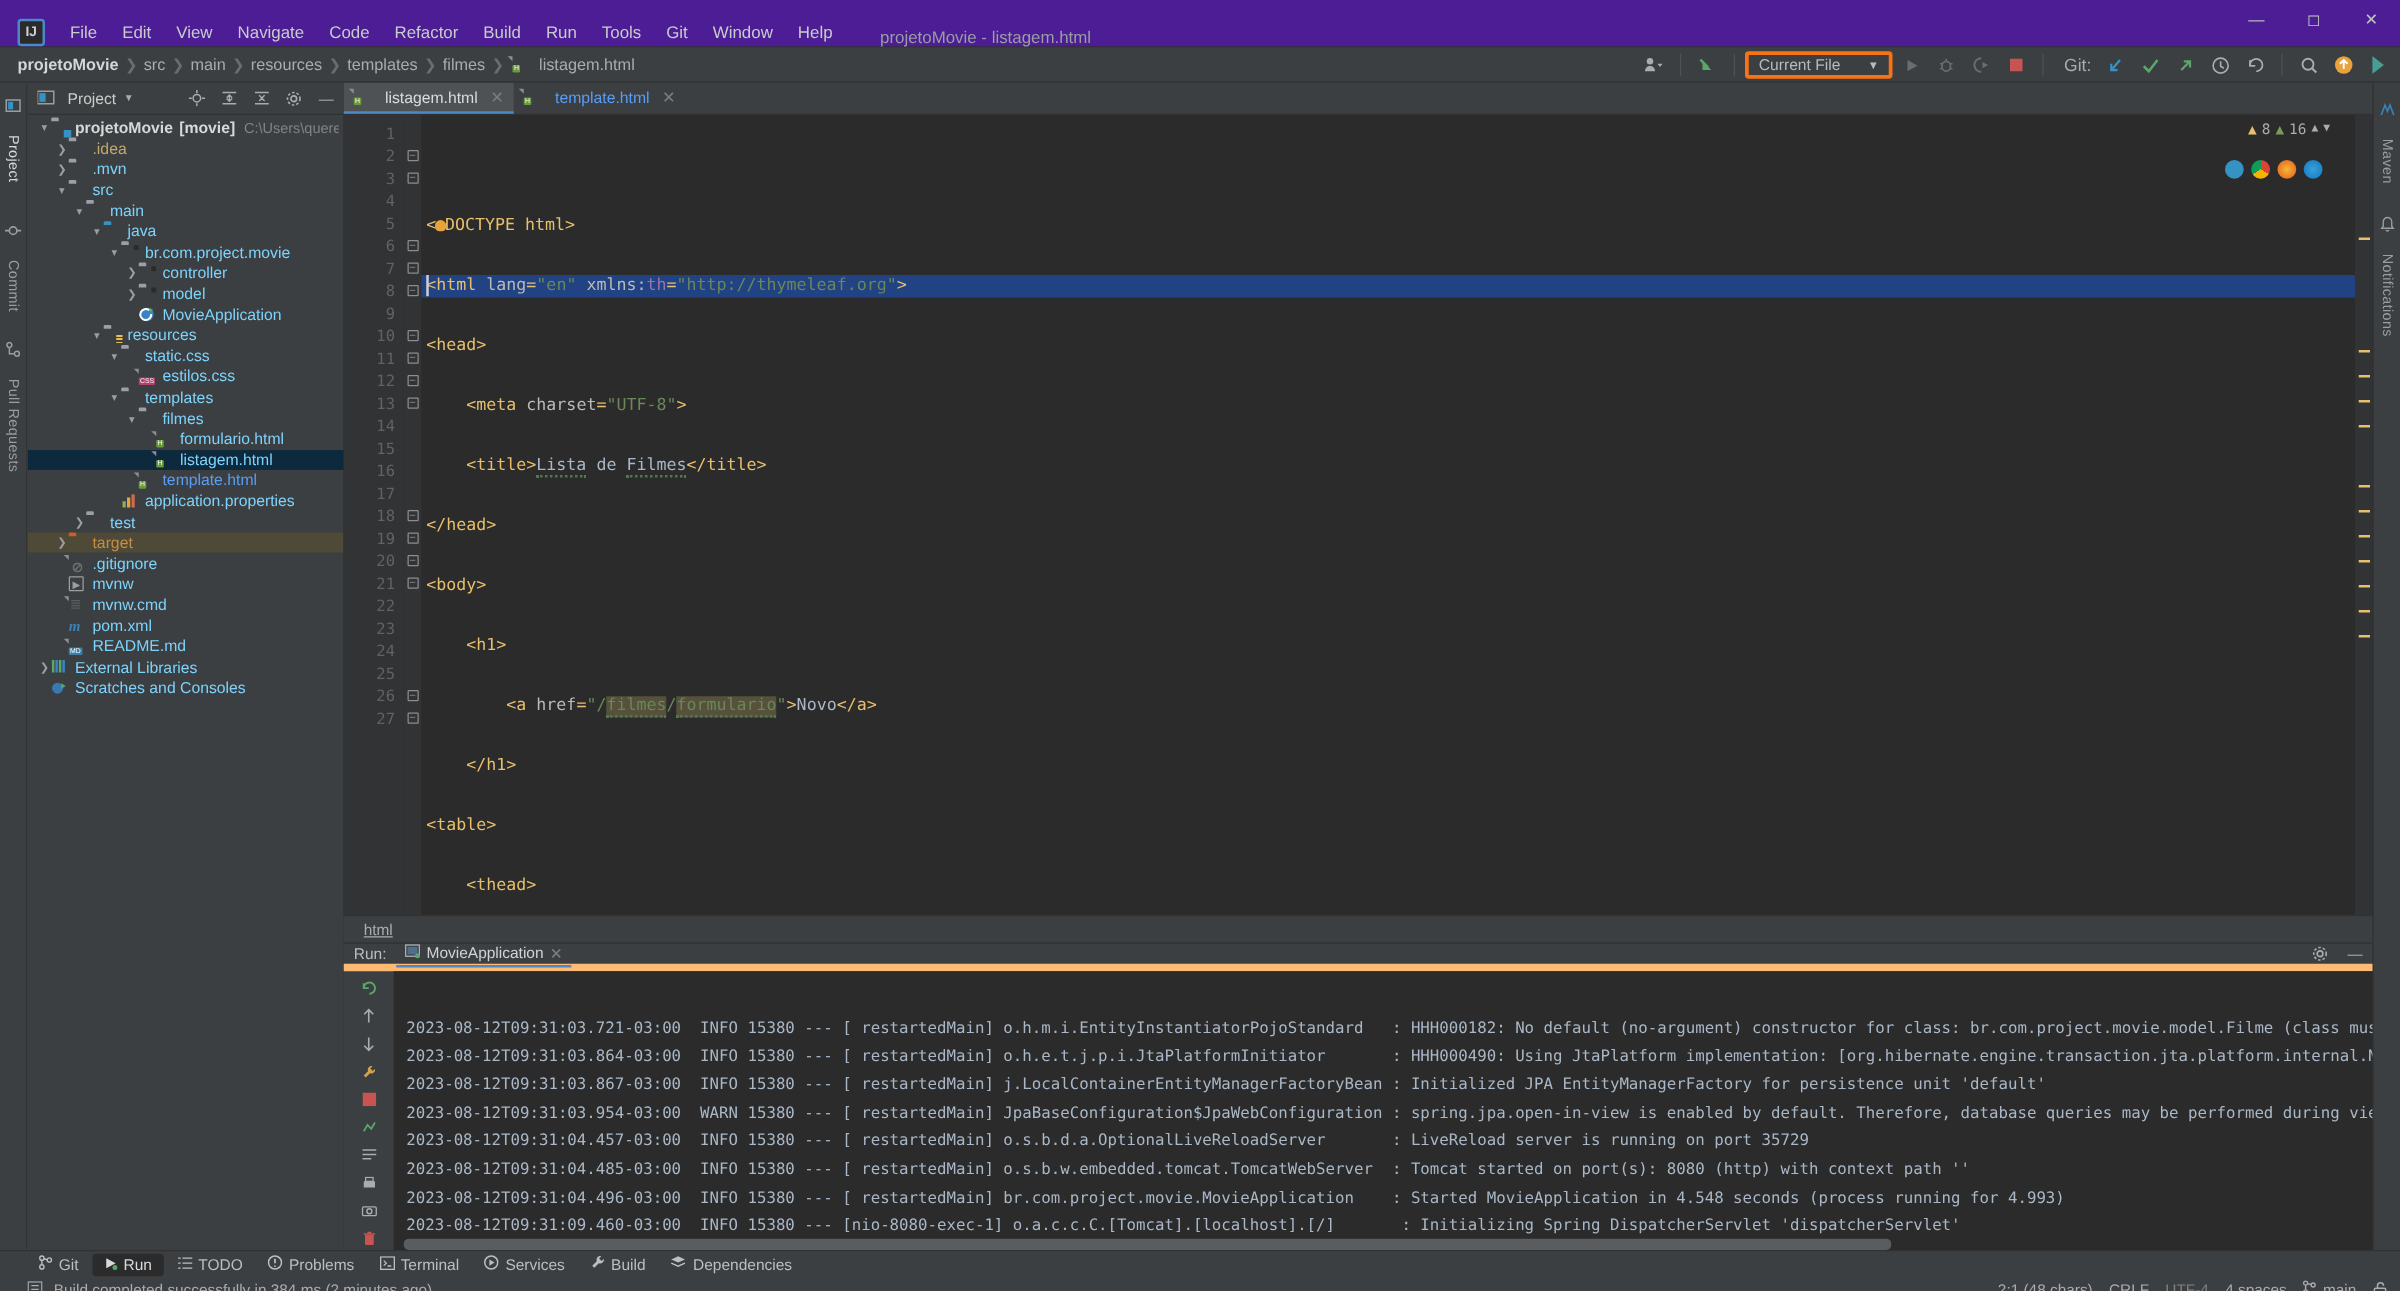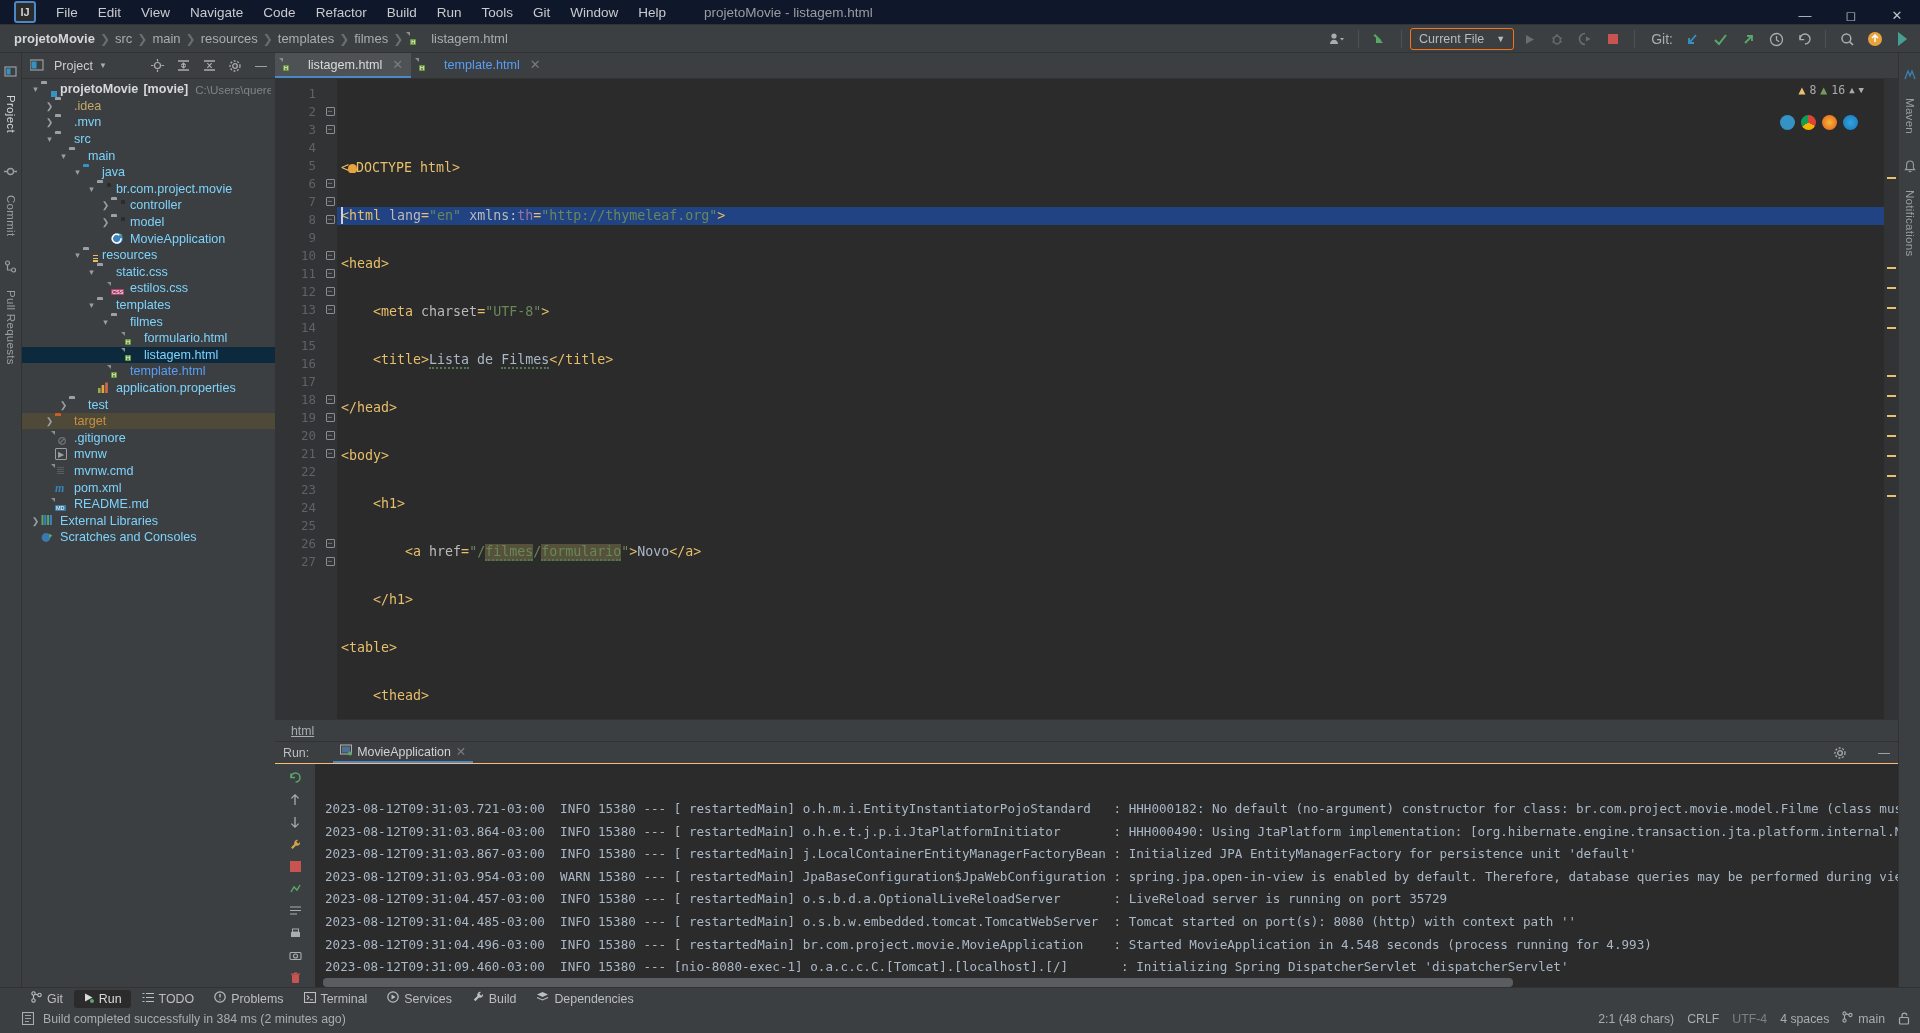--- a/index.html
+++ b/index.html
@@ -7,21 +7,21 @@
   body {
     background:#3c3f41;
     font-family:"Liberation Sans", sans-serif;
     font-size:13px;
     color:#bbbbbb;
     -webkit-font-smoothing:antialiased;
   }
 
   
   #menubar {
-    height:25px; background:#0f172a; display:flex; align-items:center;
+    height:38px; background:#4c1d95; display:flex; align-items:flex-end;
     border-bottom:1px solid #323232; position:relative;
   }
   .ij-logo {
     width:22px;height:22px;margin:0 10px 0 14px;border:2px solid #4a88c7;
     border-radius:3px;background:#2b2b2b;display:flex;align-items:center;
     justify-content:center;font-size:11px;font-weight:bold;color:#cfd2d4;
     font-family:"Liberation Sans",sans-serif;
   }
   .menu-item {
     padding:4px 10px;font-size:13.5px;color:#c9cbcd;cursor:default;
@@ -35,22 +35,22 @@
     height:28px;background:#3c3f41;display:flex;align-items:center;
     border-bottom:1px solid #323232;position:relative;padding-left:12px;
   }
   .crumb { font-size:13px;color:#a9acb0;padding:0 2px; }
   .crumb.bold { color:#d4d6d8;font-weight:bold; }
   .crumb-sep { color:#6a6d70;padding:0 3px;font-size:12px; }
   #navbar-right { position:absolute;right:4px;top:0;height:28px;display:flex;align-items:center;gap:2px; }
   .tb-icon { width:26px;height:24px;display:flex;align-items:center;justify-content:center;border-radius:3px; }
   .sep-v { width:1px;height:18px;background:#4e5254;margin:0 6px; }
   #run-config {
-    height:22px;border:1px solid #f97316;border-radius:3px;display:flex;align-items:center;
-    padding:0 8px;gap:12px;font-size:12.5px;color:#b7bbbe;background:#3c3f41;
+    height:22px;border:3px solid #f97316;border-radius:3px;display:flex;align-items:center;
+    padding:0 8px;gap:22px;font-size:12.5px;color:#b7bbbe;background:#3c3f41;
   }
   #git-label { font-size:14px;color:#a9acb0;margin:0 4px 0 8px; }
 
   
   #main { display:flex; height:calc(1033px - 30px - 28px - 22px - 19px); }
 
   
   #left-rail {
     width:22px;background:#3c3f41;border-right:1px solid #323232;
     display:flex;flex-direction:column;align-items:center;padding-top:6px;flex-shrink:0;
@@ -141,21 +141,21 @@
   .mk { position:absolute;right:2px;width:9px;height:2px;background:#e8bf6a; }
   #insp-widget { position:absolute;top:4px;right:20px;display:flex;align-items:center;gap:4px;font-size:11.5px;color:#a9acb0;z-index:5; }
   #float-icons { position:absolute;top:36px;right:26px;display:flex;gap:6px;align-items:center;z-index:5; }
   .fbtn { width:15px;height:15px;border-radius:50%; }
 
   
   #right-rail { width:22px;background:#3c3f41;border-left:1px solid #323232;display:flex;flex-direction:column;align-items:center;padding-top:6px;flex-shrink:0; }
 
   
   #runpanel { height:246px;background:#3c3f41;display:flex;flex-direction:column;border-top:1px solid #323232;flex-shrink:0; }
-  #runhead { height:22px;display:flex;align-items:center;padding:0 4px 0 8px;gap:24px;border-bottom:1px solid #fdba74;position:relative;text-align:right; }
+  #runhead { height:22px;display:flex;align-items:center;padding:0 4px 0 8px;gap:8px;border-bottom:6px solid #fdba74;position:relative;text-align:right; }
   #runhead .rlabel { font-size:12.4px;color:#bcbec0; }
   .runtab { display:flex;align-items:center;gap:5px;padding:2px 7px;font-size:12.4px;color:#d0d2d4;border-bottom:2px solid #4a88c7; }
   .runtab .x { color:#7a7d80; }
   #runhead .spacer { flex:1; }
   #console-wrap { flex:1;display:flex;min-height:0; }
   #console-rail { width:40px;background:#3c3f41;display:flex;flex-direction:column;align-items:center;gap:3px;padding-top:4px;flex-shrink:0; }
   .cr-ico { width:22px;height:21px;display:flex;align-items:center;justify-content:center;font-size:12px;color:#a9acb0;border-radius:3px; }
   #console {
     flex:1;background:#2b2b2b;overflow:hidden;font-family:"DejaVu Sans Mono",monospace;
     font-size:12.6px;padding:4px 0 0 10px;white-space:pre;position:relative;min-width:0;

